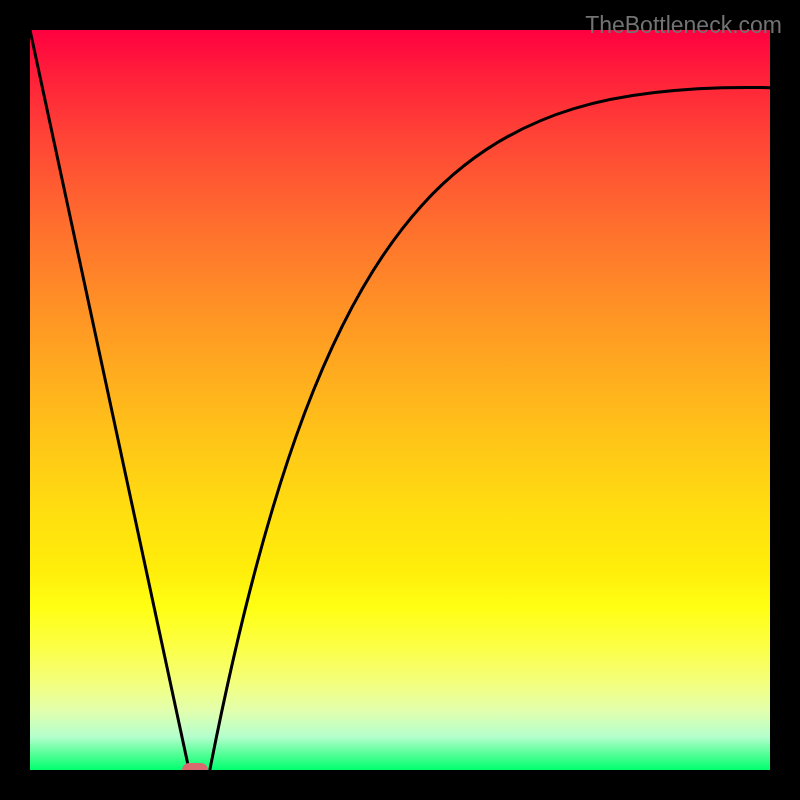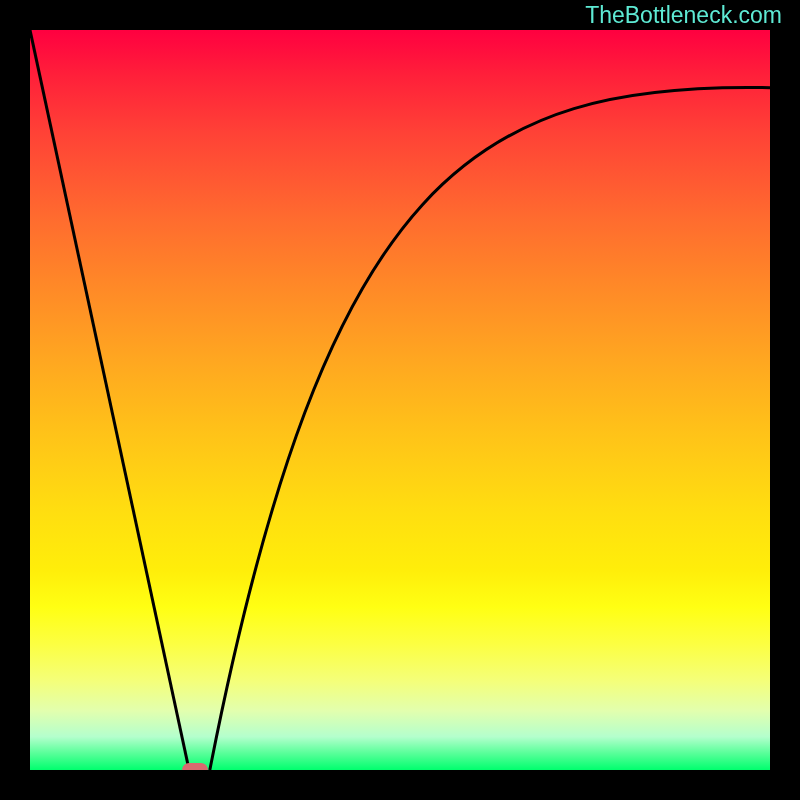--- a/index.html
+++ b/index.html
@@ -11,23 +11,23 @@
     overflow: hidden;
     font-family: Arial, Helvetica, sans-serif;
   }
   .wrap {
     position: relative;
     width: 800px;
     height: 800px;
   }
   .watermark {
     position: absolute;
-    top: 2px;
+    top: 12px;
     right: 18px;
-    color: #5eead4;
+    color: #737373;
     font-size: 23px;
     font-weight: 400;
     letter-spacing: 0px;
     z-index: 20;
   }
   .plot {
     position: absolute;
     left: 30px;
     top: 30px;
     width: 740px;

